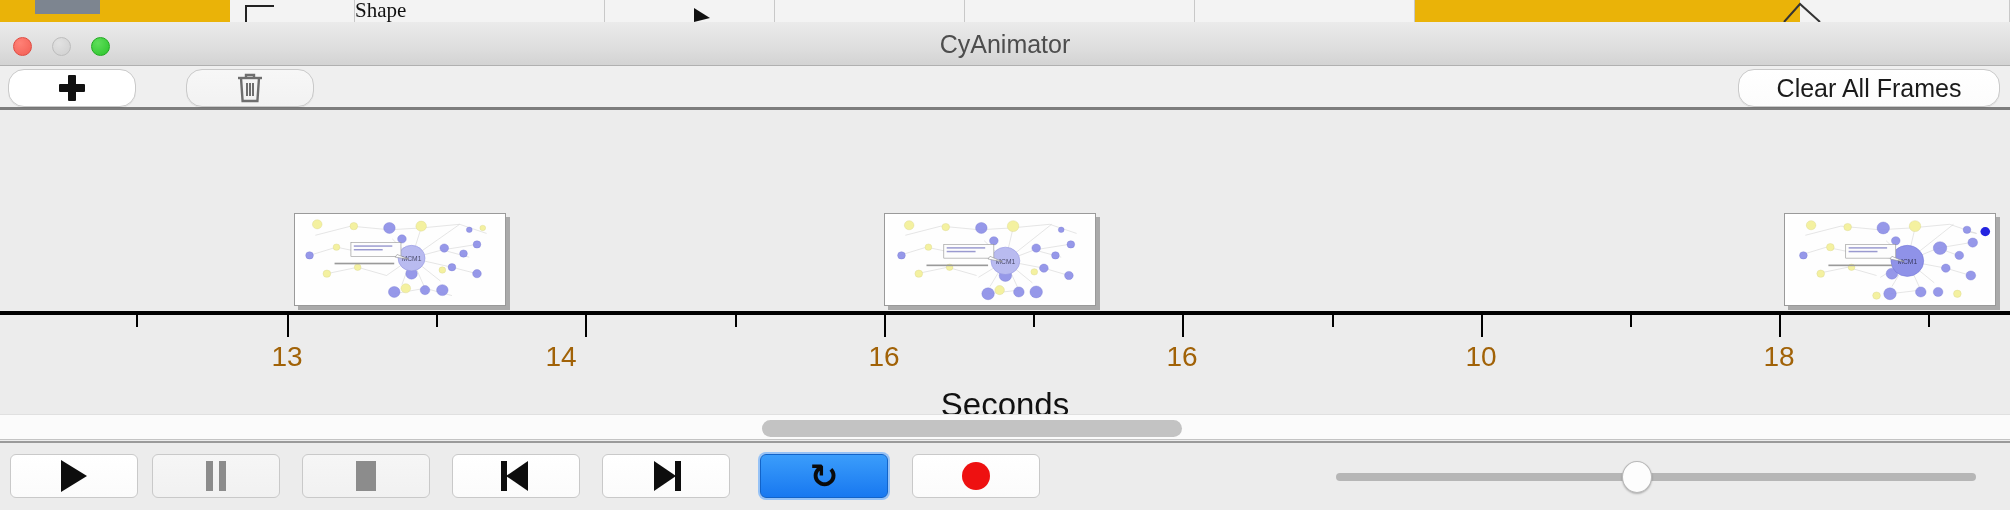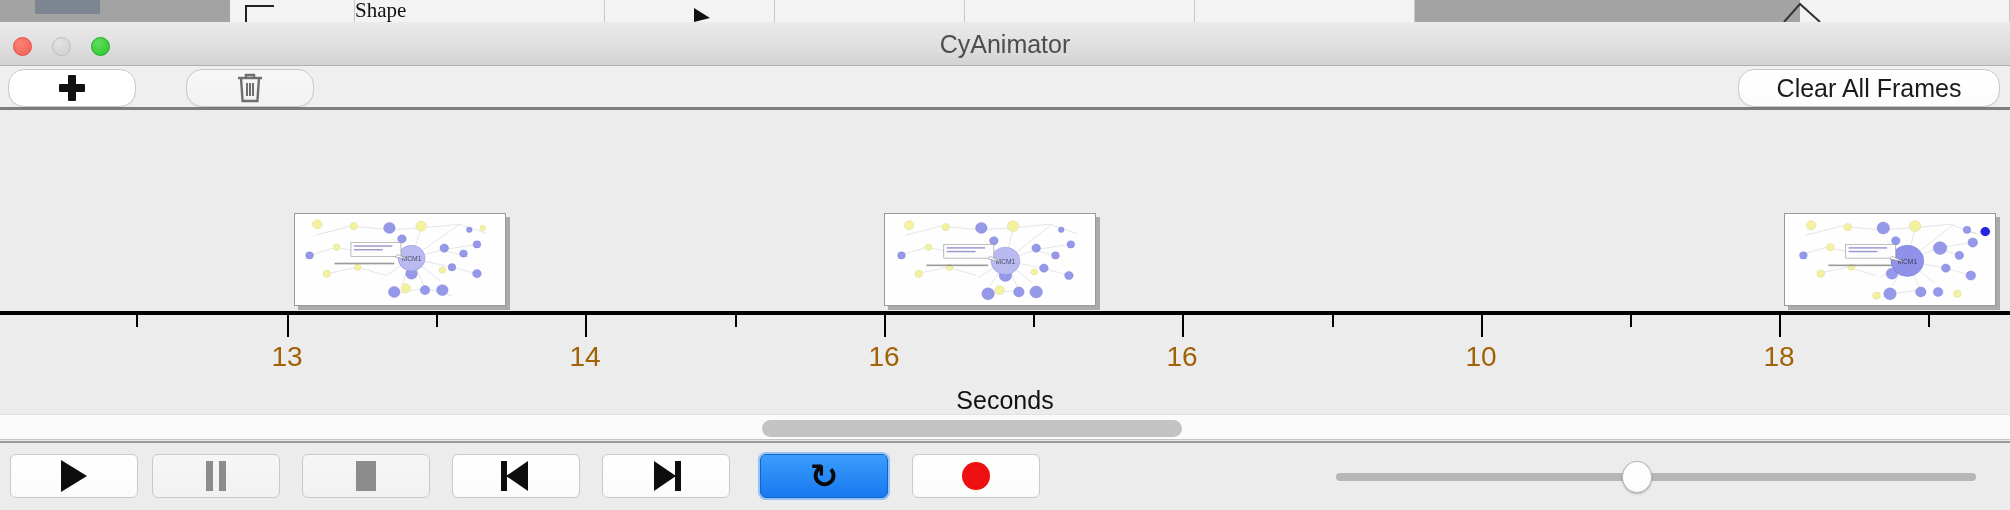--- a/index.html
+++ b/index.html
@@ -6,21 +6,21 @@
   html,body { width:2010px; height:510px; overflow:hidden; }
   body {
     font-family: "Liberation Sans", sans-serif;
     background:#ececec;
     position:relative;
   }
 
   
   #behind {
     position:absolute; left:0; top:0; width:2010px; height:22px;
-    background:#a3a3a3;
+    background:#eab308;
     overflow:hidden;
   }
   #behind .bgbar { position:absolute; top:0; height:22px; background:#f3f3f3; border-right:1px solid #c8c8c8;}
   #behind .bgdark { position:absolute; left:35px; top:0; width:65px; height:14px; background:#7d8590;}
   #behind .bgtxt {
     position:absolute; font-size:21px; color:#111; font-family:"Liberation Serif", serif;
     top:-2px; white-space:nowrap;
   }
   #titlebar2 {
     position:absolute; left:0; top:22px; width:2010px; height:44px;
@@ -81,21 +81,21 @@
   }
   .tick { position:absolute; width:2px; background:#000; }
   .tick.major { top:202px; height:22px; }
   .tick.minor { top:202px; height:12px; }
   .ticklabel {
     position:absolute; top:228px; font-size:28px; color:#a16207;
     transform:translateX(-50%); white-space:nowrap;
   }
   #axis-title {
     position:absolute; top:273px; width:100%; text-align:center;
-    font-size:25px; color:#111;
+    font-size:33px; color:#111;
   }
 
   
   #scrollbar {
     position:absolute; left:0; top:414px; width:2010px; height:26px;
     background:#fbfbfb; border-top:1px solid #e0e0e0; border-bottom:1px solid #c4c4c4;
   }
   #scroll-thumb {
     position:absolute; left:762px; top:5px; width:420px; height:17px;
     background:#c3c3c3; border-radius:9px; cursor:pointer;
@@ -347,21 +347,21 @@
         <rect x="42" y="52" width="66" height="1.8" fill="#9a9a9a"></rect>
       </svg>
     </div>
   </div>
 
   <div id="axis"></div>
   <div id="tick-holder">
       <div class="tick major" style="left: 287px;"></div>
       <div class="ticklabel" style="left: 287px;">13</div>
       <div class="tick major" style="left: 585px;"></div>
-      <div class="ticklabel" style="left: 585px;">14</div>
+      <div class="ticklabel" style="left: 561px;">14</div>
       <div class="tick major" style="left: 884px;"></div>
       <div class="ticklabel" style="left: 884px;">16</div>
       <div class="tick major" style="left: 1182px;"></div>
       <div class="ticklabel" style="left: 1182px;">16</div>
       <div class="tick major" style="left: 1481px;"></div>
       <div class="ticklabel" style="left: 1481px;">10</div>
       <div class="tick major" style="left: 1779px;"></div>
       <div class="ticklabel" style="left: 1779px;">18</div>
       <div class="tick minor" style="left: 136px;"></div>
       <div class="tick minor" style="left: 436px;"></div>

